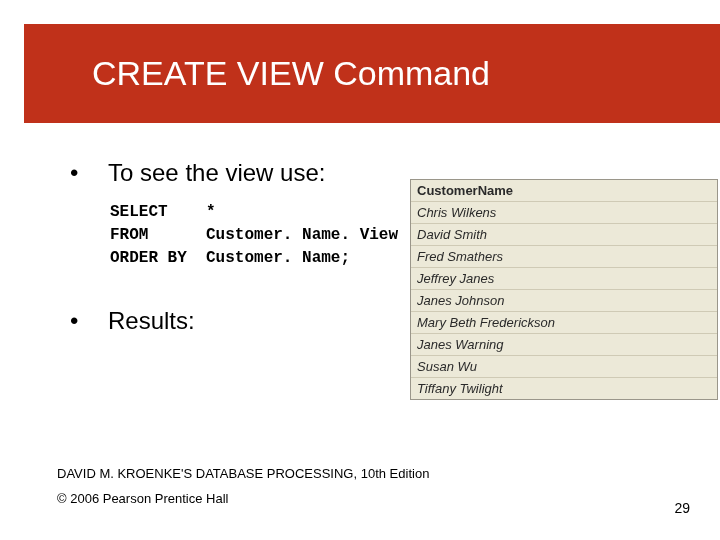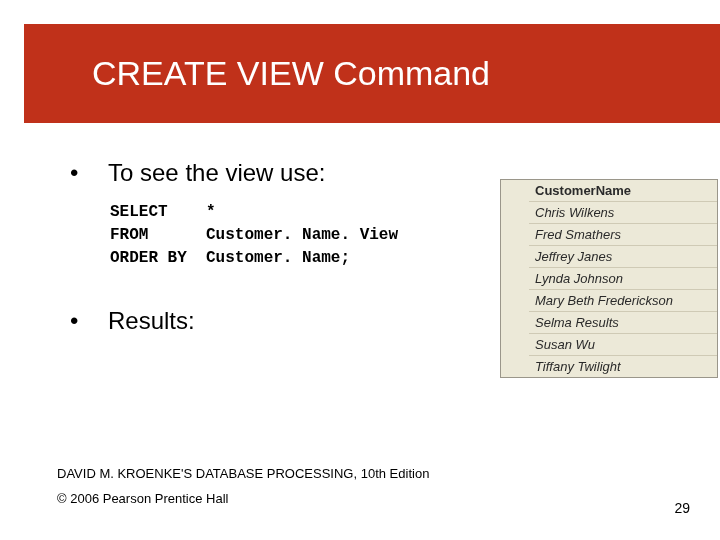--- a/index.html
+++ b/index.html
@@ -38,26 +38,25 @@
     font-weight: bold;
     font-size: 16px;
     margin: 0 0 28px 56px;
     line-height: 1.45;
     white-space: pre;
   }
   .results-table {
     position: absolute;
     top: 155px;
     right: 10px;
-    width: 218px;
+    width: 308px;
     background: #ece9d8;
     border: 1px solid #9a968a;
     font-family: Tahoma, Verdana, sans-serif;
     font-size: 13px;
-    padding-left: 28px;
   }
   .results-table .header-row td {
     background: #ece9d8;
     font-weight: bold;
     padding: 3px 6px;
     border-bottom: 1px solid #cfcab5;
   }
   .results-table td {
     padding: 3px 6px;
     border-bottom: 1px solid #cfcab5;
@@ -105,33 +104,36 @@
 
 <table class="results-table" cellspacing="0">
   <tbody id="results-body">
       <tr class="header-row">
         <td style="font-style: normal;">CustomerName</td>
       </tr>
       <tr>
         <td>Chris Wilkens</td>
       </tr>
       <tr>
+        <td>David Smith</td>
+      </tr>
+      <tr>
         <td>Fred Smathers</td>
       </tr>
       <tr>
         <td>Jeffrey Janes</td>
       </tr>
       <tr>
-        <td>Lynda Johnson</td>
+        <td>Janes Johnson</td>
       </tr>
       <tr>
         <td>Mary Beth Frederickson</td>
       </tr>
       <tr>
-        <td>Selma Results</td>
+        <td>Janes Warning</td>
       </tr>
       <tr>
         <td>Susan Wu</td>
       </tr>
       <tr>
         <td>Tiffany Twilight</td>
       </tr>
     </tbody>
 </table>
 

